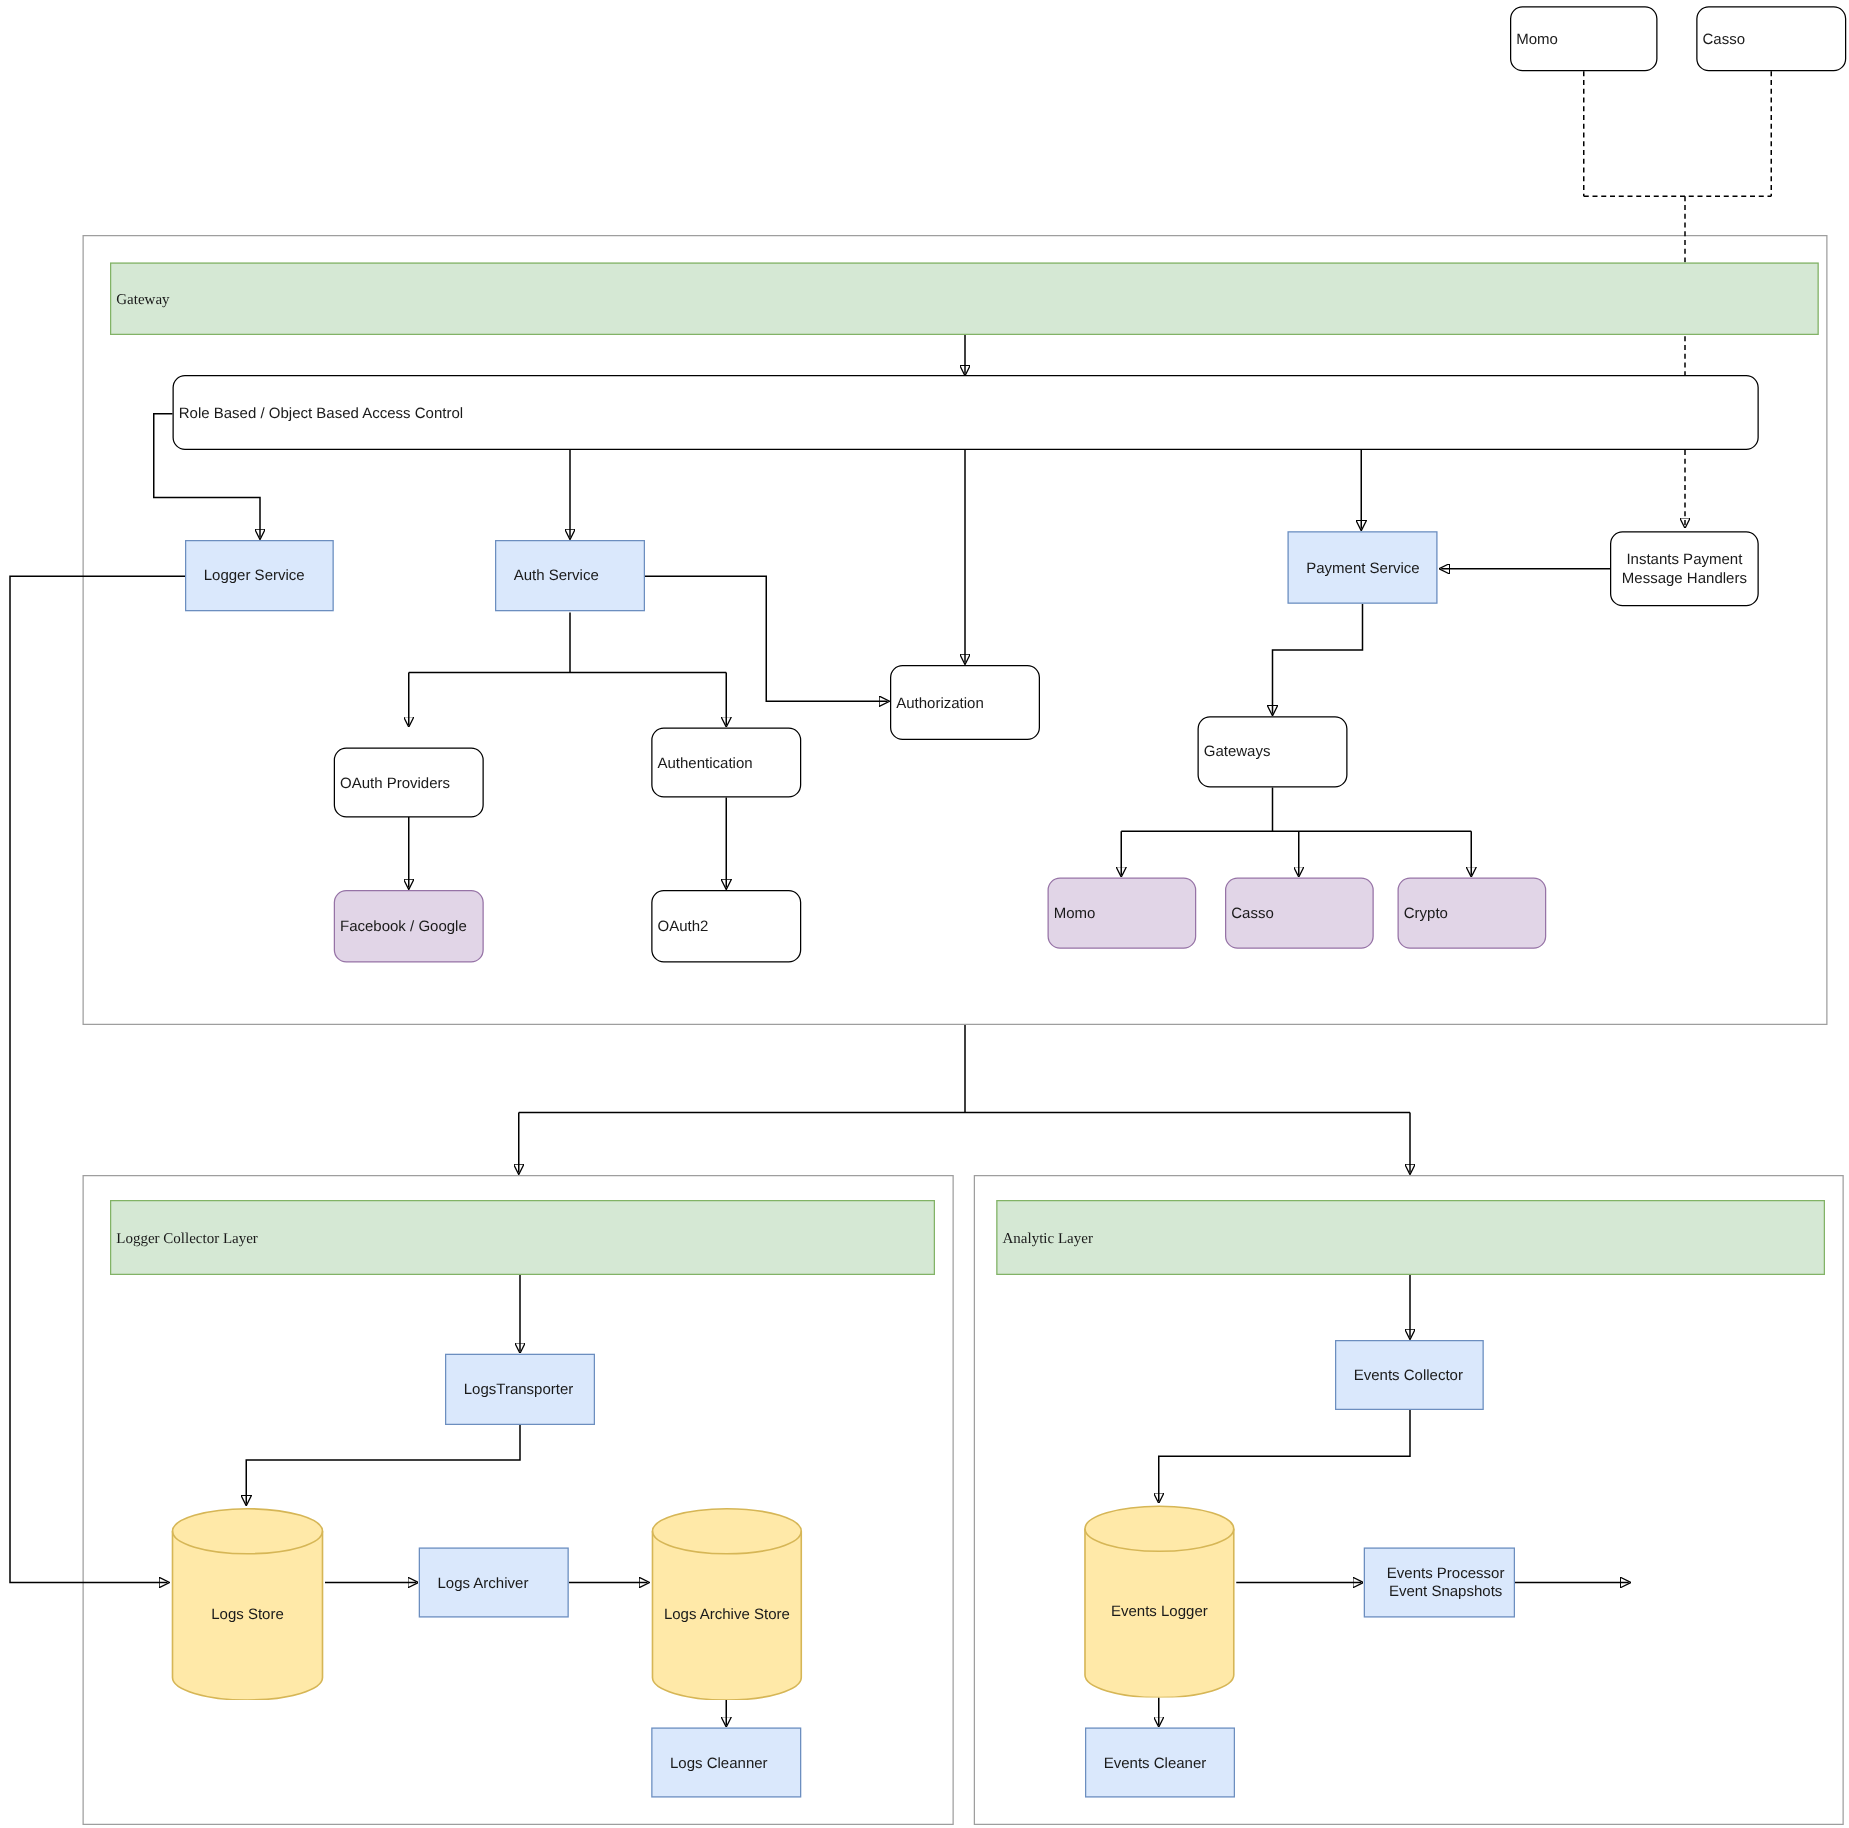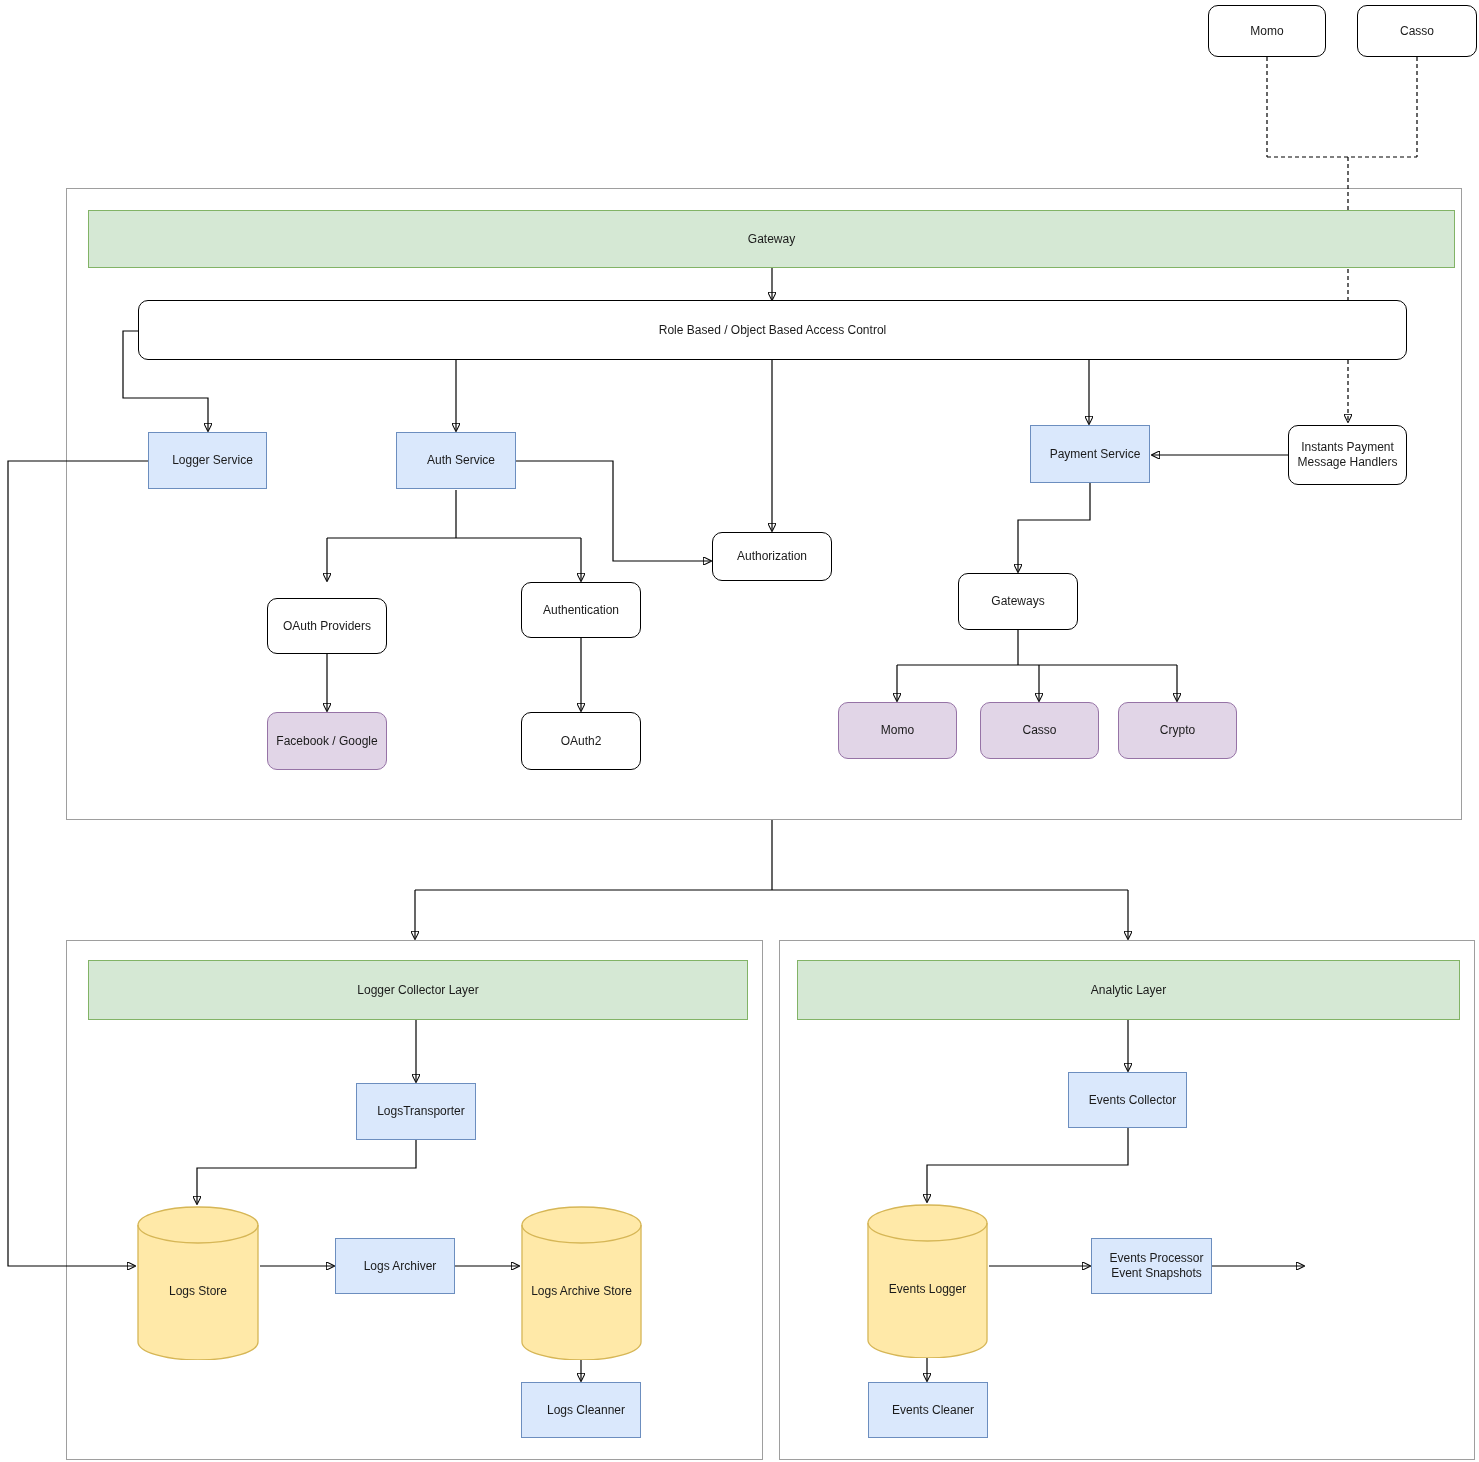--- a/index.html
+++ b/index.html
@@ -6,27 +6,27 @@
   .diagram {
     position:relative; width:1479px; height:1462px;
     font-family:"Liberation Sans", sans-serif; font-size:12px; color:#1a1a1a;
     background:#ffffff; overflow:hidden;
   }
   .container {
     position:absolute; border:1px solid #9e9e9e; background:transparent; box-sizing:border-box;
   }
   .node {
     position:absolute; box-sizing:border-box;
-    display:flex; align-items:center; justify-content:center; text-align:center;
+    display:flex; align-items:center; text-align:center;
     padding:4px; line-height:1.25;
   }
   .rounded { border-radius:10px; }
   .white  { background:#ffffff; border:1px solid #000000; }
   .blue   { background:#dae8fc; border:1px solid #6c8ebf;padding-left:14px; }
-  .green  { background:#d5e8d4; border:1px solid #82b366; }
+  .green  { background:#d5e8d4; border:1px solid #82b366;font-family:Liberation Serif, serif; }
   .purple { background:#e1d5e7; border:1px solid #9673a6; border-radius:10px; }
   .cyl { position:absolute; }
   .cyl svg { position:absolute; left:0; top:0; width:100%; height:100%; }
   .cyl svg path { fill:#ffe9a8; stroke:#d6b656; stroke-width:1.3; }
   .cyl svg path.nofill { fill:none; }
   .cyl-label {
     position:absolute; left:4px; right:4px; top:32px; bottom:14px;
     display:flex; align-items:center; justify-content:center; text-align:left; line-height:1.25;
   }
   svg.wires { position:absolute; left:0; top:0; width:1479px; height:1462px; pointer-events:none; }
@@ -110,21 +110,21 @@
   </div>
 
   <div class="node blue" style="left:1030px; top:425px; width:120px; height:58px">
     <span>Payment Service</span>
   </div>
 
   <div class="node white rounded" style="left:1288px; top:425px; width:119px; height:60px">
     <span>Instants Payment Message Handlers</span>
   </div>
 
-  <div class="node white rounded" style="left:712px; top:532px; width:120px; height:49px">
+  <div class="node white rounded" style="left:712px; top:532px; width:120px; height:60px">
     <span>Authorization</span>
   </div>
 
   <div class="node white rounded" style="left:267px; top:598px; width:120px; height:56px">
     <span>OAuth Providers</span>
   </div>
 
   <div class="node white rounded" style="left:521px; top:582px; width:120px; height:56px">
     <span>Authentication</span>
   </div>

